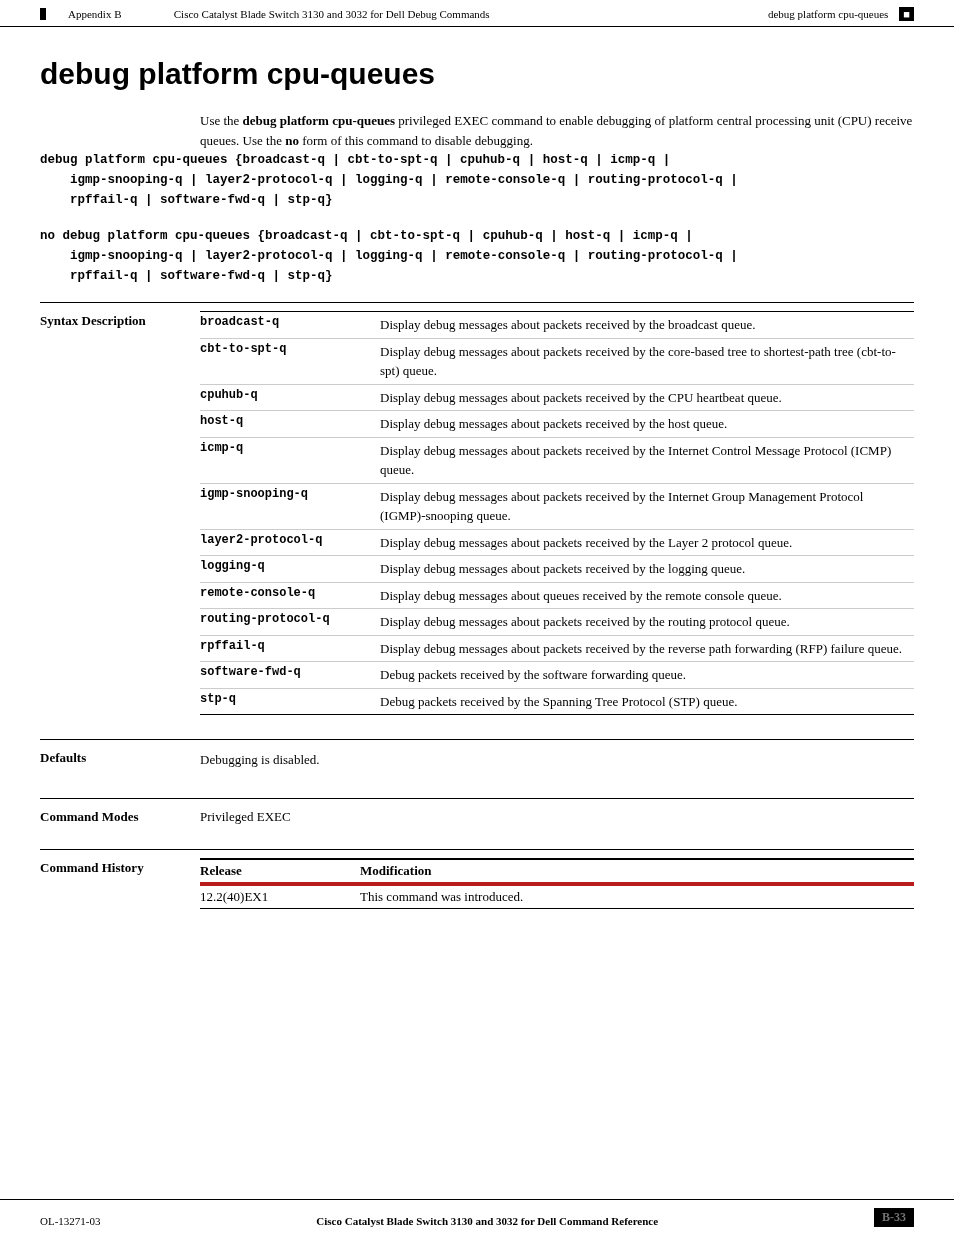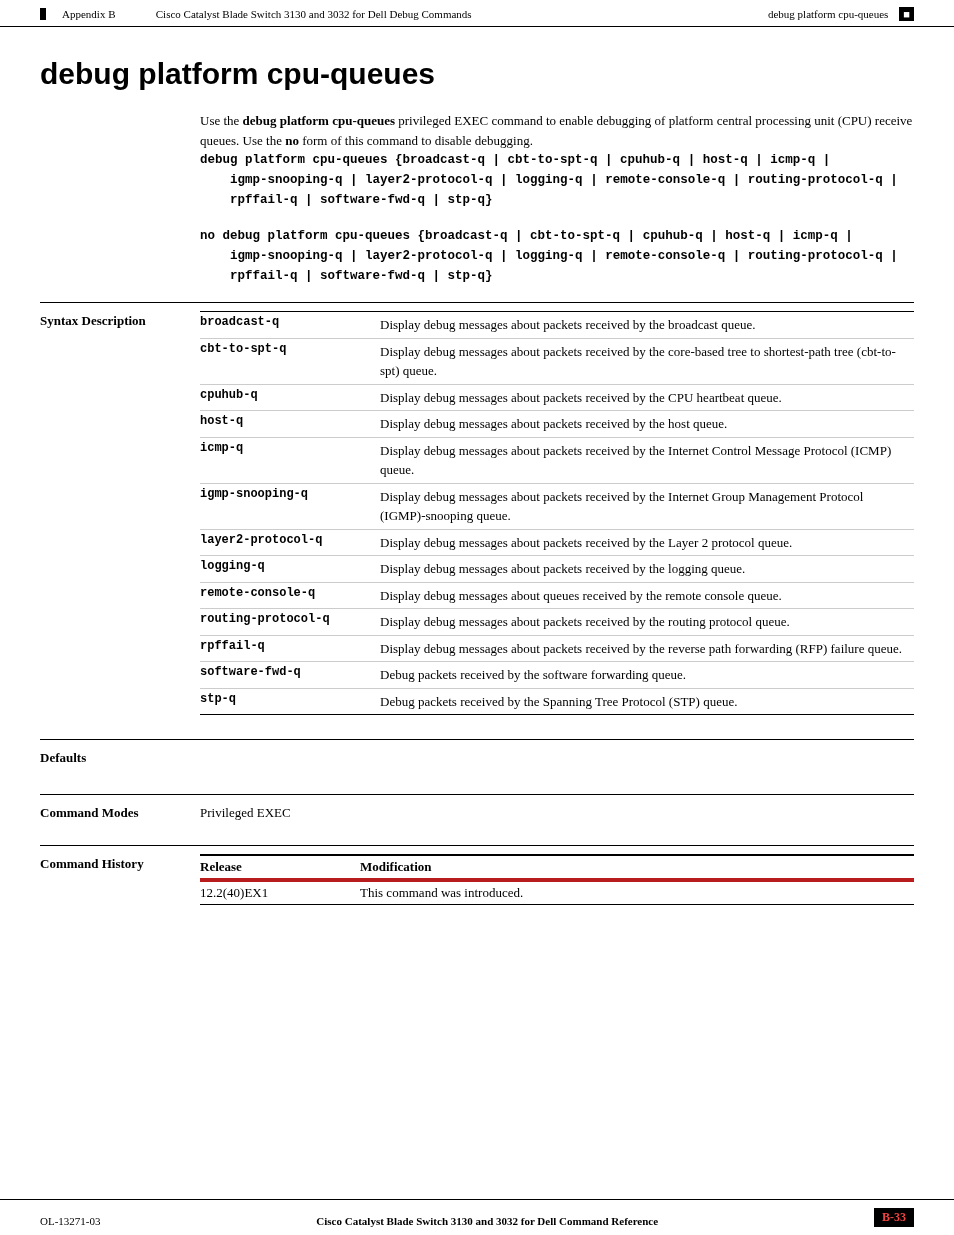--- a/index.html
+++ b/index.html
@@ -16,21 +16,21 @@
       display: flex;
       justify-content: space-between;
       align-items: center;
       padding: 8px 40px 6px 40px;
       border-bottom: 1px solid #000;
       font-size: 11px;
     }
     .page-header-left {
       display: flex;
       align-items: center;
-      gap: 16px;
+      gap: 22px;
     }
     .header-rule-left {
       width: 6px;
       height: 12px;
       background: #000;
       display: inline-block;
     }
     .page-header-right {
       font-size: 11px;
     }
@@ -50,21 +50,21 @@
     .footer-center {
       text-align: center;
       flex: 1;
       font-weight: bold;
       font-size: 11px;
     }
     .footer-page {
       font-weight: bold;
       font-size: 12px;
       background: #000;
-      color: #ef4444;
+      color: #737373;
       padding: 2px 8px;
     }
 
     .page-content {
       padding: 20px 40px 60px 40px;
     }
 
     .page-title {
       font-size: 30px;
       font-weight: bold;
@@ -73,21 +73,20 @@
       margin-top: 10px;
     }
 
     .intro-text {
       margin-left: 160px;
       font-size: 13px;
       line-height: 1.5;
     }
 
     .command-block {
-      margin-left: 160px;
       margin-bottom: 16px;
       font-size: 13px;
       line-height: 1.6;
     }
     .command-block p {
       font-weight: bold;
       font-family: Courier New, Courier, monospace;
       font-size: 12.5px;
       line-height: 1.6;
     }
@@ -275,20 +274,21 @@
               <td class="term">stp-q</td>
               <td class="desc">Debug packets received by the Spanning Tree Protocol (STP) queue.</td>
             </tr>
           </tbody>
       </table>
     </div>
   </div>
 
   <div class="section" style="margin-top:16px;">
     <div class="section-label">Defaults</div>
+    <div class="section-content defaults-text">Debugging is disabled.</div>
   </div>
 
   <div class="section" style="margin-top:20px;">
     <div class="section-label">Command Modes</div>
     <div class="section-content cmd-modes-text">Privileged EXEC</div>
   </div>
 
   <div class="section" style="margin-top:16px;">
     <div class="section-label">Command History</div>
     <div class="section-content">

